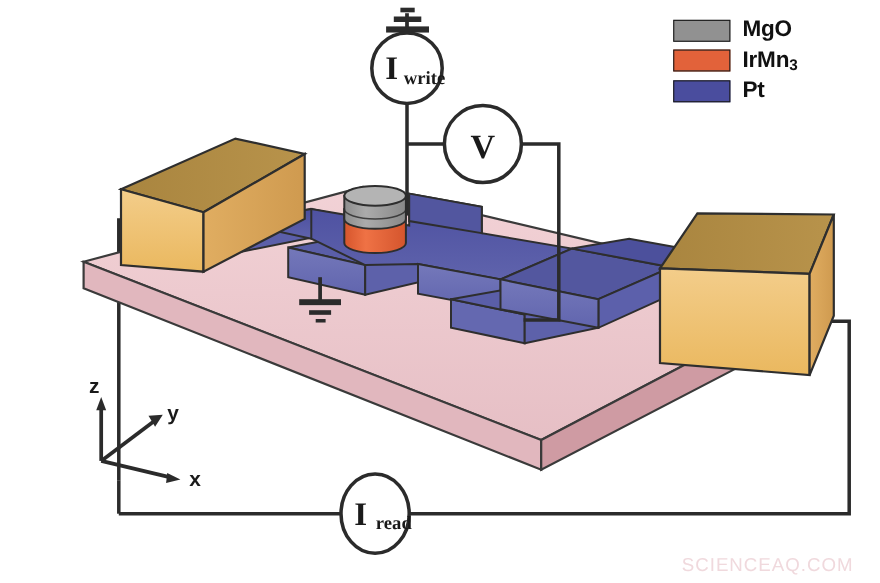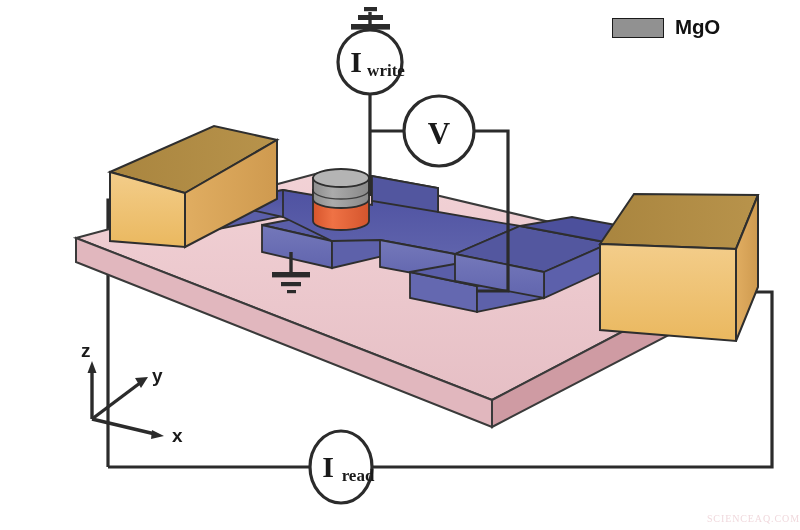--- a/index.html
+++ b/index.html
@@ -54,24 +54,24 @@
     position: relative;
     top: 0.22em;
   }
   .meter-label {
     font-family: "Liberation Serif", serif;
     font-weight: bold;
     fill: #1a1a1a;
   }
   .watermark {
     position: absolute;
-    right: 0;
+    right: 24px;
     bottom: 6px;
-    font-family: Liberation Serif, serif;
-    font-size: 10px;
+    font-family: Liberation Sans, sans-serif;
+    font-size: 17px;
     letter-spacing: 0.9px;
     color: #f0d9dd;
     user-select: none;
   }
   .axis-label {
     font-family: "Liberation Sans", sans-serif;
     font-weight: bold;
     font-size: 19px;
     fill: #1a1a1a;
   }
@@ -245,15 +245,23 @@
     <text class="axis-label" x="172" y="442">x</text>
   </g>
 
 </svg>
 
 <div class="legend">
   <div class="legend-row">
     <span class="legend-swatch" style="background: rgb(145, 145, 145);"></span>
     <span class="legend-label">MgO</span>
   </div>
+  <div class="legend-row">
+    <span class="legend-swatch" style="background: rgb(226, 98, 58);"></span>
+    <span class="legend-label"><span>IrMn</span><sub>3</sub></span>
+  </div>
+  <div class="legend-row">
+    <span class="legend-swatch" style="background: rgb(74, 77, 158);"></span>
+    <span class="legend-label">Pt</span>
+  </div>
 </div>
 
 <div class="watermark">SCIENCEAQ.COM</div>
 
 </body></html>

